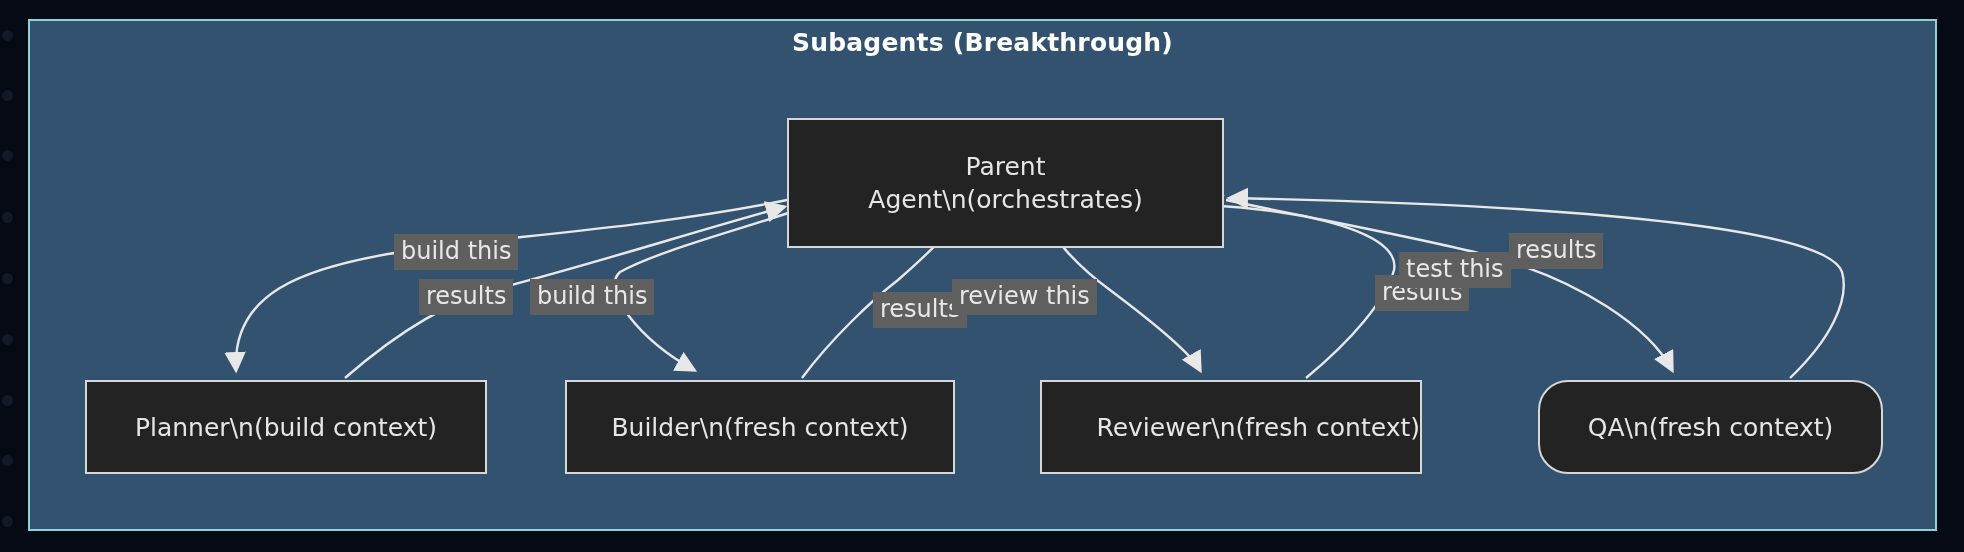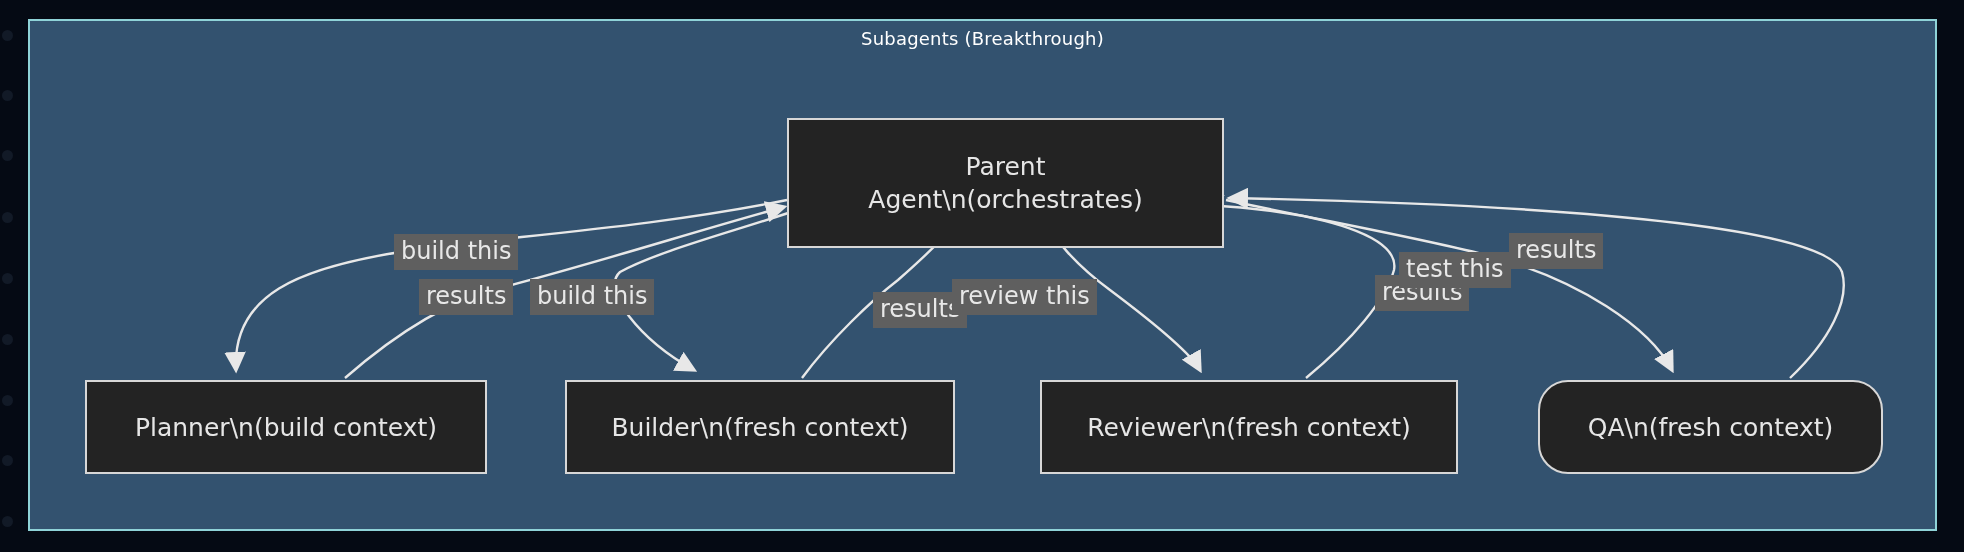--- a/index.html
+++ b/index.html
@@ -51,22 +51,22 @@
     box-sizing: border-box;
   }
 
   .panel-title {
     position: absolute;
     left: 0;
     top: 7px;
     width: 100%;
     text-align: center;
     color: #ffffff;
-    font-size: 18px;
-    font-weight: 400;
+    font-size: 25px;
+    font-weight: 700;
     letter-spacing: .2px;
   }
 
   
   #edges {
     position: absolute;
     left: 0; top: 0;
     width: 1964px;
     height: 552px;
     pointer-events: none;
@@ -84,21 +84,21 @@
     text-align: center;
     font-size: 25px;
     line-height: 1.32;
     white-space: pre-line;
   }
   .node .nline { display: block; }
 
   #node-parent   { left: 787px;  top: 77px;  width: 437px; height: 130px; flex-direction: column; margin-top: 41px; }
   #node-planner  { left: 85px;   top: 380px; width: 402px; height: 94px; }
   #node-builder  { left: 565px;  top: 380px; width: 390px; height: 94px; }
-  #node-reviewer { left: 1040px; top: 380px; width: 418px; height: 94px; }
+  #node-reviewer { left: 1040px; top: 380px; width: 382px; height: 94px; justify-content: flex-end; }
   #node-qa       { left: 1538px; top: 380px; width: 345px; height: 94px; border-radius: 30px; }
 
   .edge-label {
     position: absolute;
     background: #5f5f5f;
     color: #e8e8e8;
     font-size: 24px;
     line-height: 1;
     padding: 5px 7px 7px 7px;
     white-space: nowrap;

